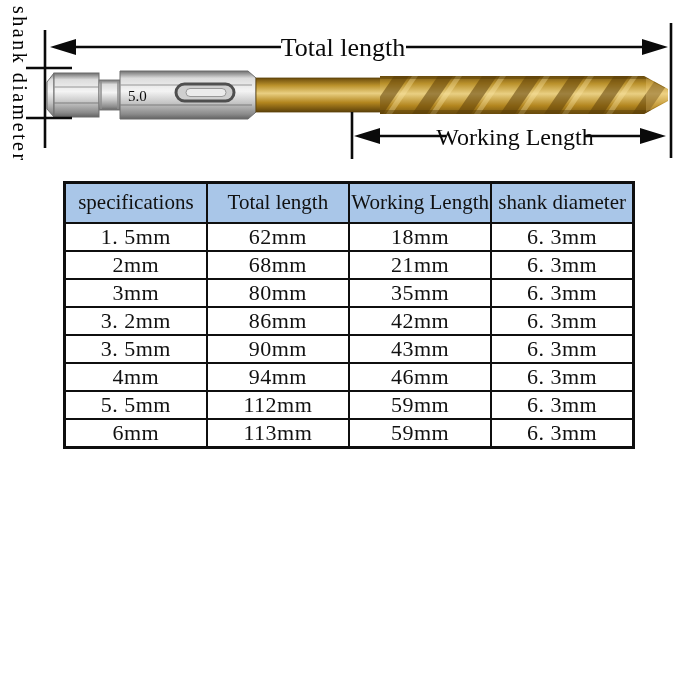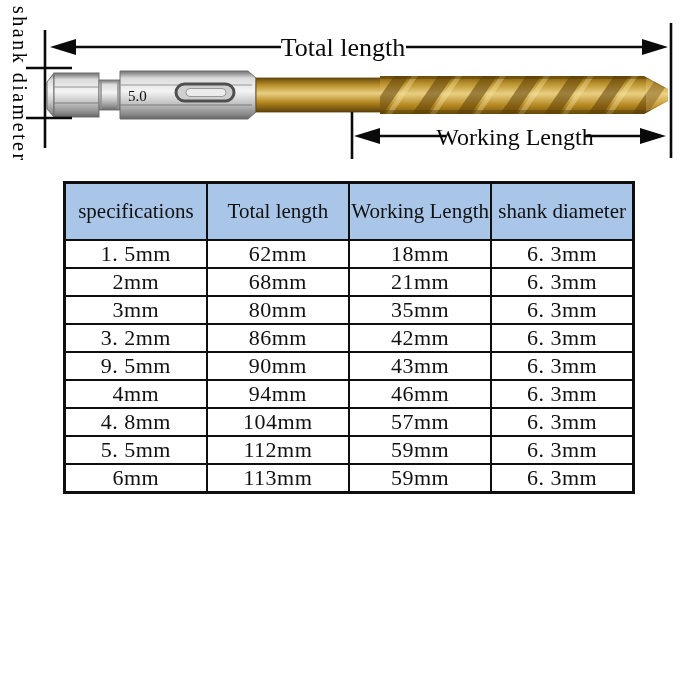--- a/index.html
+++ b/index.html
@@ -36,21 +36,21 @@
     background:#ffffff;
   }
   table.spec th, table.spec td{
     border:2px solid var(--table_border,#0f0f0f);
     text-align:center;vertical-align:middle;
     padding:0;overflow:hidden;white-space:nowrap;
   }
   table.spec{border:3px solid var(--table_border,#0f0f0f);}
   table.spec th{
     background:var(--table_header_bg,#a9c6e8);
-    font-weight:normal;font-size:21px;height:57px;
+    font-weight:normal;font-size:21px;height:40px;
   }
   table.spec td{
     font-size:22px;height:17px;letter-spacing:0.5px;
   }
 </style>
 </head>
 <body>
 
 <div class="stage">
 
@@ -177,38 +177,32 @@
     <td>35mm</td>
     <td>6. 3mm</td>
   </tr>
         <tr>
     <td>3. 2mm</td>
     <td>86mm</td>
     <td>42mm</td>
     <td>6. 3mm</td>
   </tr>
         <tr>
-    <td>9. 5mm</td>
+    <td>3. 5mm</td>
     <td>90mm</td>
     <td>43mm</td>
     <td>6. 3mm</td>
   </tr>
         <tr>
     <td>4mm</td>
     <td>94mm</td>
     <td>46mm</td>
     <td>6. 3mm</td>
   </tr>
         <tr>
-    <td>4. 8mm</td>
-    <td>104mm</td>
-    <td>57mm</td>
-    <td>6. 3mm</td>
-  </tr>
-        <tr>
     <td>5. 5mm</td>
     <td>112mm</td>
     <td>59mm</td>
     <td>6. 3mm</td>
   </tr>
         <tr>
     <td>6mm</td>
     <td>113mm</td>
     <td>59mm</td>
     <td>6. 3mm</td>

